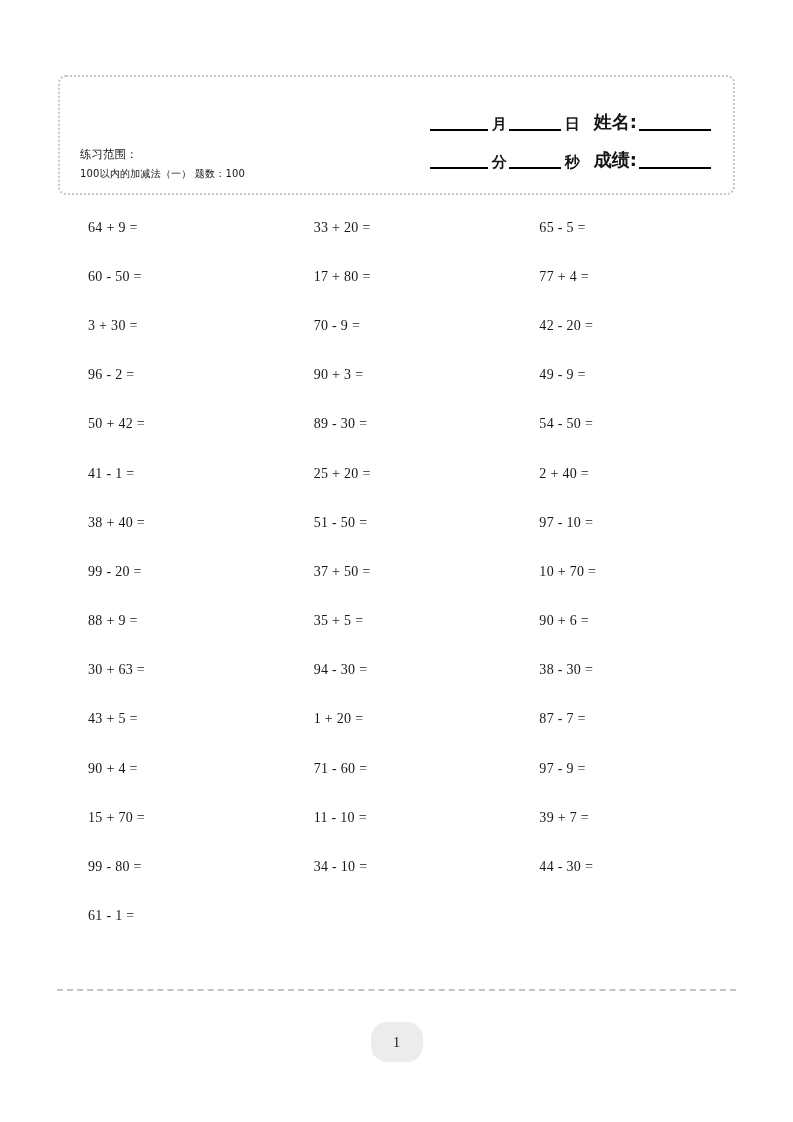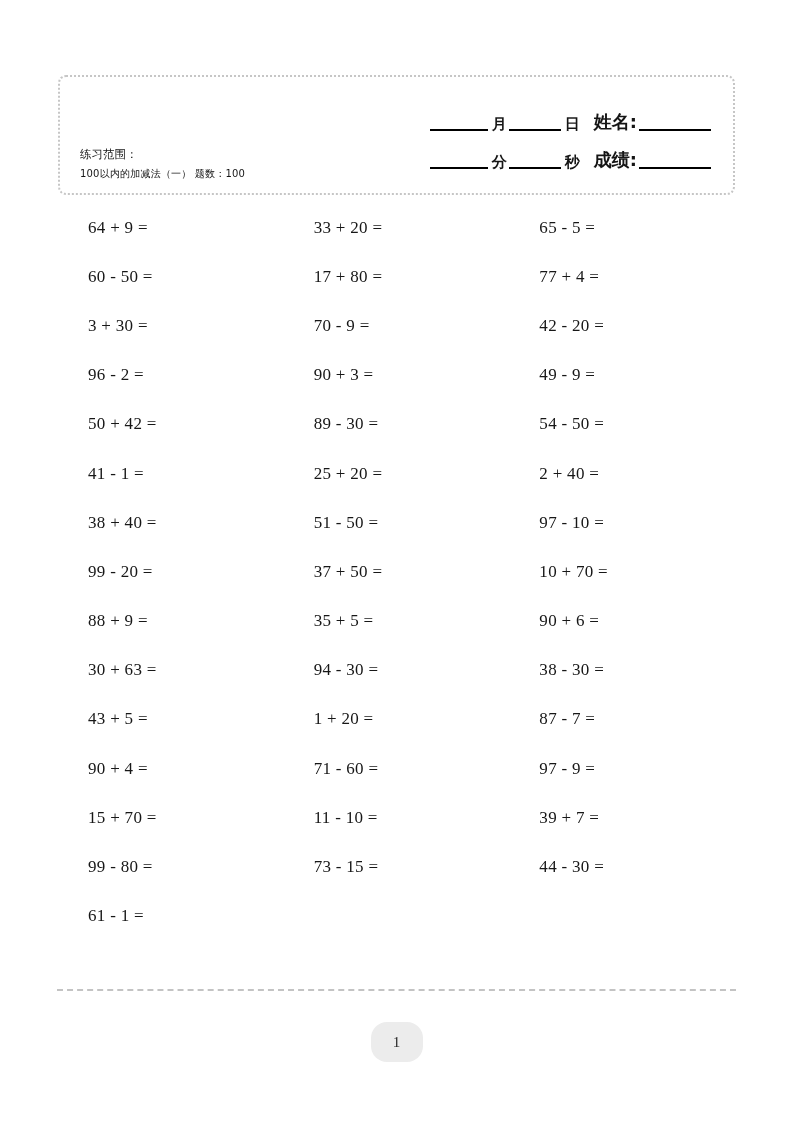--- a/index.html
+++ b/index.html
@@ -90,21 +90,21 @@
     width: 677px;
     display: grid;
     grid-template-columns: repeat(3, 1fr);
     row-gap: 0;
   }
   .problem-cell {
     height: 49.2px;
     display: flex;
     align-items: center;
     font-family: "Liberation Serif", serif;
-    font-size: 17px;
+    font-size: 14px;
     color: #171717;
     padding-left: 30px;
     box-sizing: border-box;
     letter-spacing: 0.3px;
   }
 
   
   #footer-divider {
     position: absolute;
     left: 57px;
@@ -196,19 +196,19 @@
     <div class="problem-cell">43 + 5 =</div>
     <div class="problem-cell">1 + 20 =</div>
     <div class="problem-cell">87 - 7 =</div>
     <div class="problem-cell">90 + 4 =</div>
     <div class="problem-cell">71 - 60 =</div>
     <div class="problem-cell">97 - 9 =</div>
     <div class="problem-cell">15 + 70 =</div>
     <div class="problem-cell">11 - 10 =</div>
     <div class="problem-cell">39 + 7 =</div>
     <div class="problem-cell">99 - 80 =</div>
-    <div class="problem-cell">73 - 15 =</div>
+    <div class="problem-cell">34 - 10 =</div>
     <div class="problem-cell">44 - 30 =</div>
     <div class="problem-cell">61 - 1 =</div>
   </div>
 
 <div id="footer-divider"></div>
 <div id="page-badge">1</div>
 
 </body></html>

